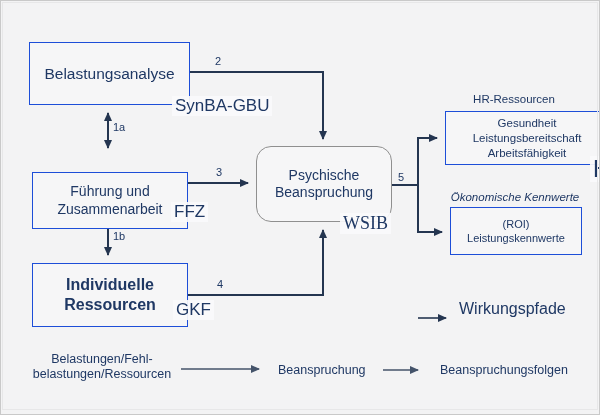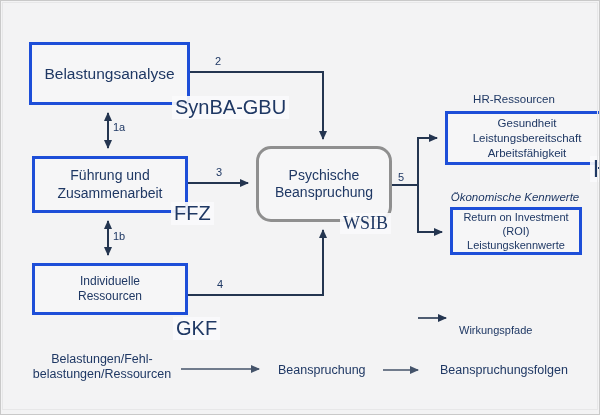--- a/index.html
+++ b/index.html
@@ -13,57 +13,57 @@
   .frame-outer{
     position:absolute;left:0;top:0;right:0;bottom:0;
     border:1px solid #c9c9c9;box-sizing:border-box;pointer-events:none;
   }
   .frame-inner{
     position:absolute;left:2px;top:2px;right:2px;bottom:5px;
     border:1px solid #e7e7e8;box-sizing:border-box;pointer-events:none;
   }
   .node{
     position:absolute;box-sizing:border-box;
-    border:3px solid #1d4ed8;background:#f6f6f7;
+    border:1px solid #1d4ed8;background:#f6f6f7;
     display:flex;flex-direction:column;align-items:center;justify-content:center;
     text-align:center;line-height:1.25;
   }
   .node .ln{display:block;}
   #box-belastung{left:29px;top:42px;width:161px;height:63px;font-size:15.5px;}
-  #box-fuehrung{left:32px;top:156px;width:156px;height:57px;font-size:14px;}
-  #box-individuell{left:32px;top:263px;width:156px;height:52px;font-size:12px;}
+  #box-fuehrung{left:32px;top:172px;width:156px;height:57px;font-size:14px;}
+  #box-individuell{left:32px;top:263px;width:156px;height:64px;font-size:16px;font-weight:bold;}
   #box-psychisch{left:256px;top:146px;width:136px;height:76px;font-size:14px;border-radius:15px;border-color:#8f8f8f;}
   #box-hr{left:445px;top:111px;width:164px;height:54px;font-size:11.5px;line-height:15px;}
   #box-oeko{left:450px;top:207px;width:132px;height:48px;font-size:11px;line-height:14px;}
   .group-heading{
     position:absolute;font-size:11.5px;text-align:center;white-space:nowrap;
   }
   #hr-heading{left:445px;top:93px;width:138px;}
   #oeko-heading{left:440px;top:191px;width:150px;font-style:italic;}
   .tag{
-    position:absolute;font-size:20px;white-space:nowrap;
+    position:absolute;font-size:17px;white-space:nowrap;
     background:rgba(250,250,251,0.92);padding:0 3px;line-height:1.15;
   }
   #tag-synba{left:172px;top:96px;}
   #tag-ffz{left:171px;top:202px;}
-  #tag-gkf{left:173px;top:317px;}
+  #tag-gkf{left:173px;top:300px;}
   #tag-wsib{left:340px;top:213px;font-size:18px;font-family:Liberation Serif, serif;}
   #tag-hkb{left:566px;top:156px;font-size:23px;margin-left:24px;}
   .pathnum{
     position:absolute;font-size:11px;line-height:11px;white-space:nowrap;
   }
   #num-2{left:215px;top:56px;}
   #num-1a{left:113px;top:122px;}
   #num-3{left:216px;top:167px;}
   #num-1b{left:113px;top:231px;}
   #num-4{left:217px;top:279px;}
   #num-5{left:398px;top:172px;}
   #arrows{position:absolute;left:0;top:0;width:600px;height:415px;}
   .legend-label{
-    position:absolute;left:459px;top:324px;font-size:11px;white-space:nowrap;
+    position:absolute;left:459px;top:300px;font-size:16px;white-space:nowrap;
   }
   .flow-step{position:absolute;font-size:12.5px;white-space:nowrap;}
   #flow-step1{left:22px;top:352px;width:160px;text-align:center;line-height:15px;}
   #flow-step2{left:278px;top:363px;}
   #flow-step3{left:440px;top:363px;}
 </style>
 </head>
 <body>
 
 <svg id="arrows" viewBox="0 0 600 415" xmlns="http://www.w3.org/2000/svg">
@@ -121,21 +121,20 @@
 <div class="group-heading" id="hr-heading">HR-Ressourcen</div>
 <div class="node" id="box-hr">
   <span class="ln">Gesundheit</span>
   <span class="ln">Leistungsbereitschaft</span>
   <span class="ln">Arbeitsfähigkeit</span>
 </div>
 <span class="tag" id="tag-hkb">HkB</span>
 
 <div class="group-heading" id="oeko-heading">Ökonomische Kennwerte</div>
 <div class="node" id="box-oeko">
-  <span class="ln">Return on Investment</span>
   <span class="ln">(ROI)</span>
   <span class="ln">Leistungskennwerte</span>
 </div>
 
 <span class="pathnum" id="num-2">2</span>
 <span class="pathnum" id="num-1a">1a</span>
 <span class="pathnum" id="num-3">3</span>
 <span class="pathnum" id="num-1b">1b</span>
 <span class="pathnum" id="num-4">4</span>
 <span class="pathnum" id="num-5">5</span>

